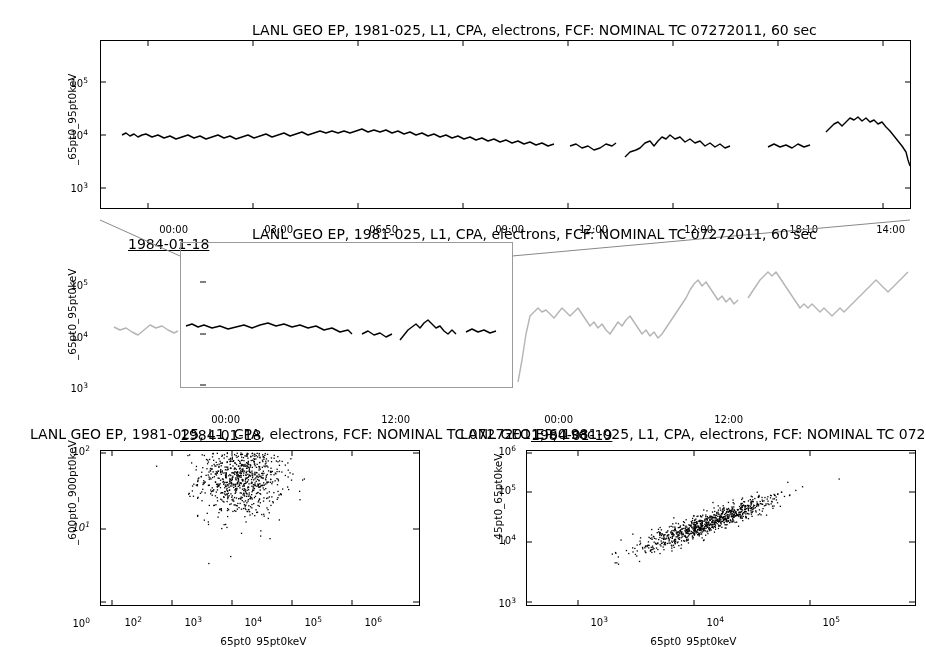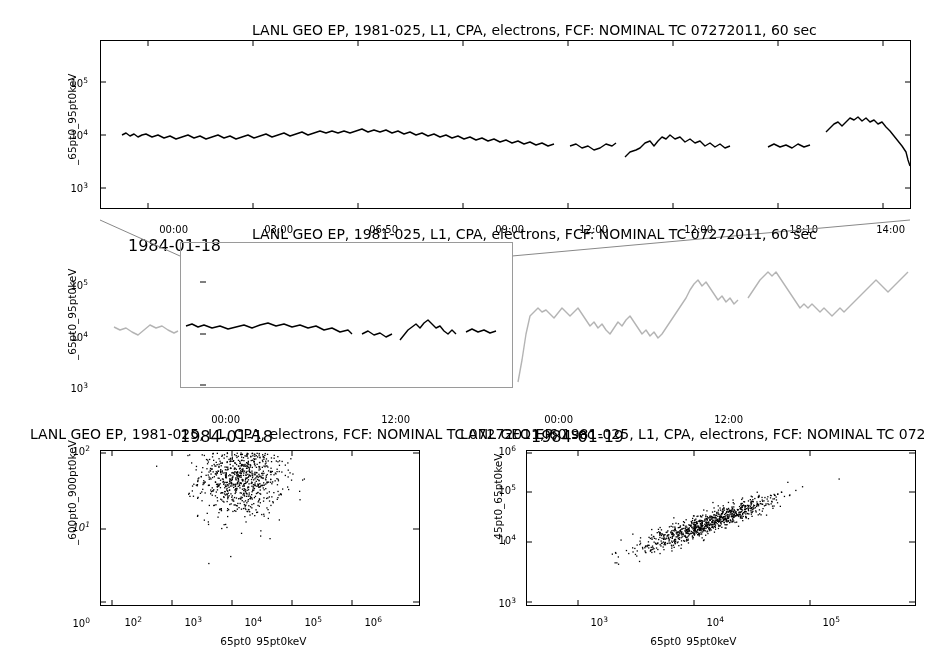--- a/index.html
+++ b/index.html
@@ -13,21 +13,21 @@
     position:absolute;font-size:14px;white-space:nowrap;color:#000;
   }
   .ylabel{
     position:absolute;font-size:10.5px;white-space:nowrap;
     transform-origin:0 0;transform:rotate(-90deg);
   }
   .xlabel{position:absolute;font-size:10.5px;white-space:nowrap;}
   .tick-x{position:absolute;font-size:10px;white-space:nowrap;text-align:right;}
   .tick-y{position:absolute;font-size:10px;white-space:nowrap;text-align:right;}
   .sup{font-size:7.5px;vertical-align:super;}
-  .datestamp{position:absolute;font-size:16px;white-space:nowrap;}
+  .datestamp{position:absolute;font-size:14px;white-space:nowrap;text-decoration:underline;}
   svg{display:block;}
   .tickmark{stroke:#000;stroke-width:1;}
 </style>
 </head>
 <body>
 
 <div class="panel">
   <div class="ptitle" style="left:252px;top:22px;">LANL GEO EP, 1981-025, L1, CPA, electrons, FCF: NOMINAL TC 07272011, 60 sec</div>
   <div class="ylabel" style="left:66px;top:165px;">_65pt0_95pt0keV</div>
 

